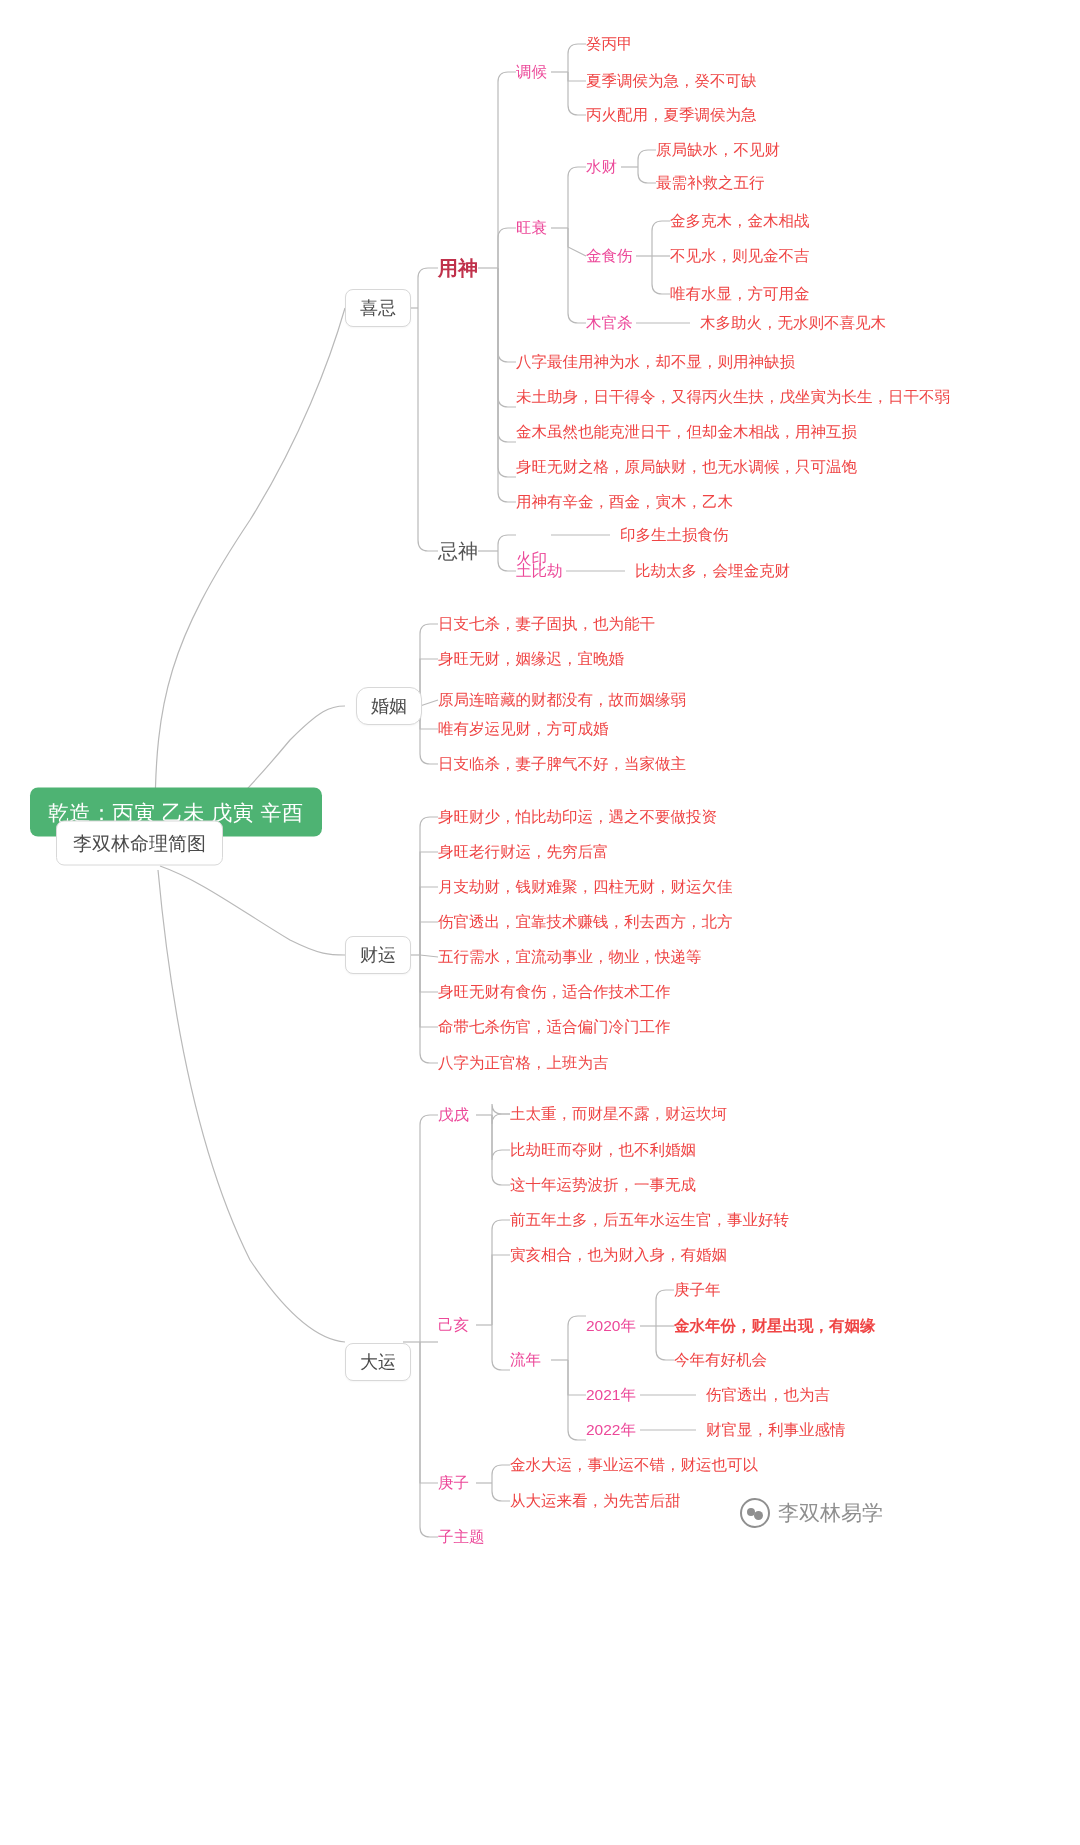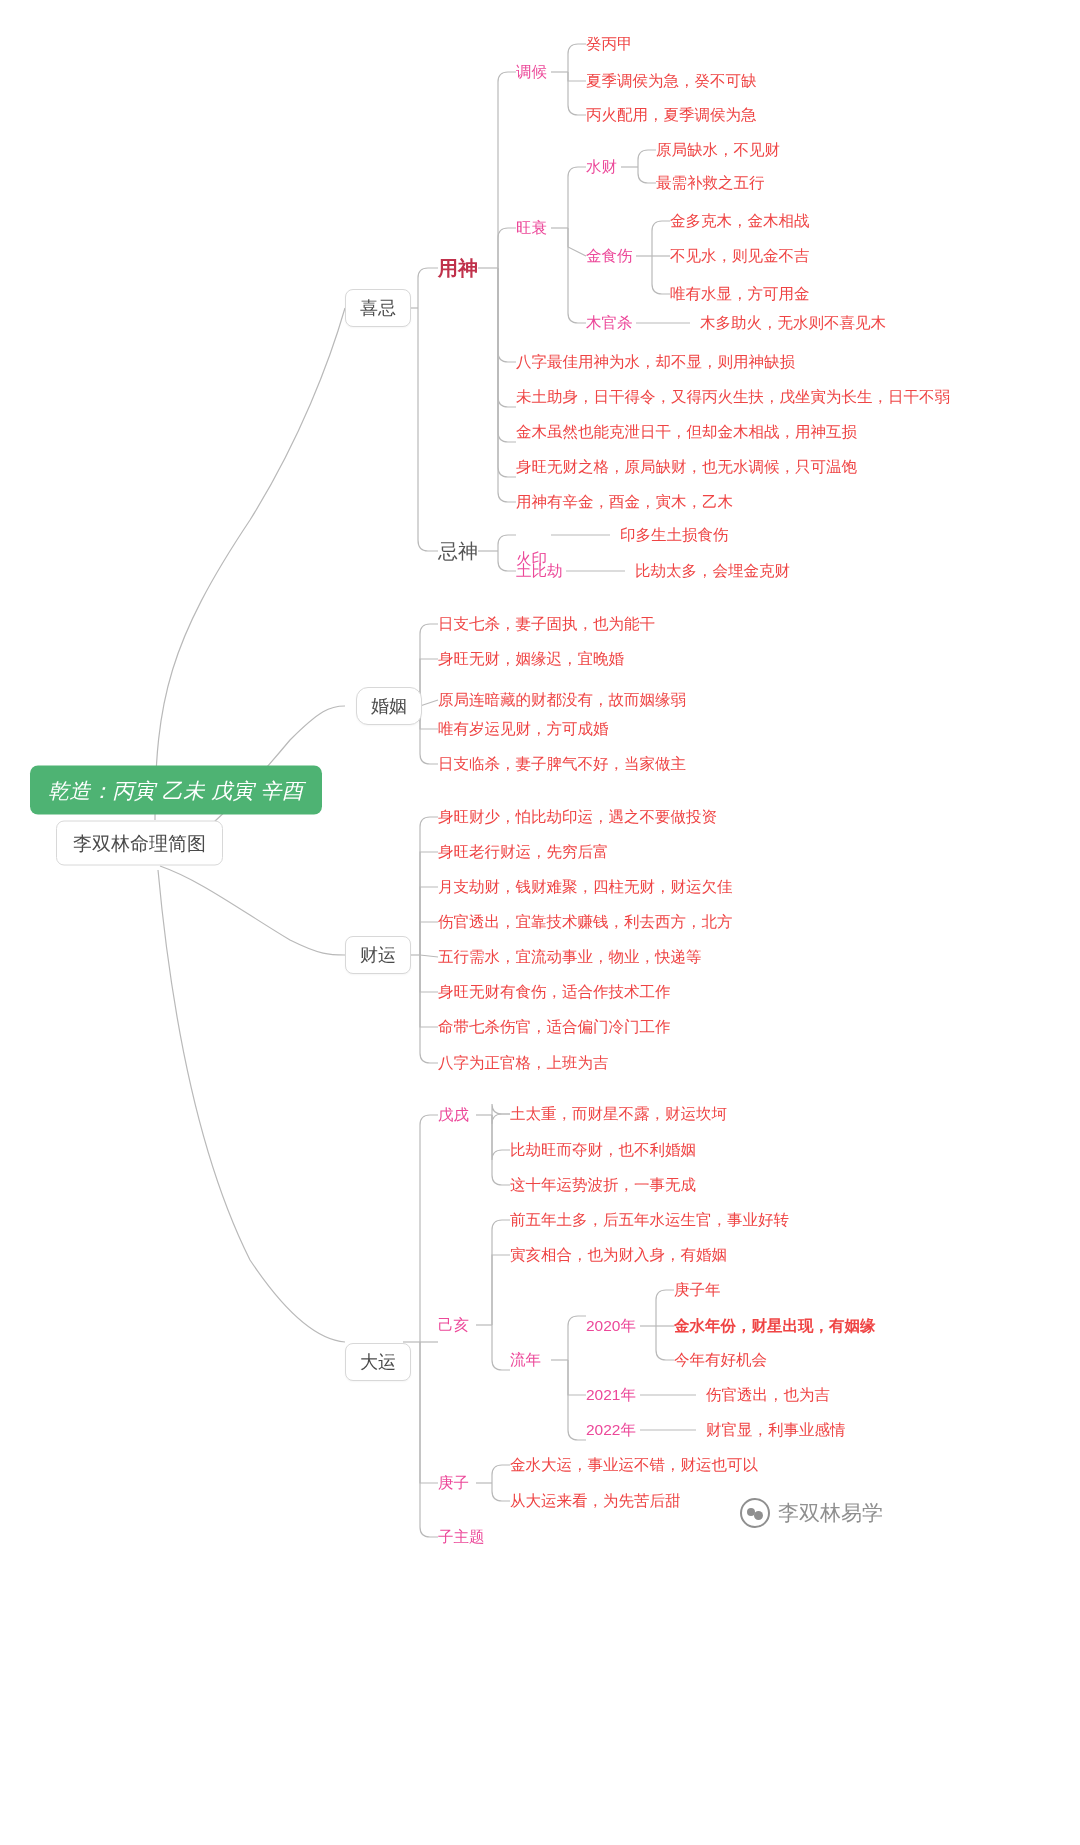--- a/index.html
+++ b/index.html
@@ -212,21 +212,21 @@
       <path d="M640,1395 L696,1395"></path>
       <path d="M640,1430 L696,1430"></path>
 
       <path d="M476,1483 L492,1483"></path>
       <path d="M492,1483 L492,1475 Q492,1465 502,1465 L510,1465"></path>
       <path d="M492,1483 L492,1491 Q492,1501 502,1501 L510,1501"></path>
 
     </g>
   </svg>
 
-  <div class="node root-green" style="left:30px; top:790px;font-style:italic;">乾造：丙寅 乙未 戊寅 辛酉</div>
+  <div class="node root-green" style="left:30px; top:812px;">乾造：丙寅 乙未 戊寅 辛酉</div>
   <div class="node root-white" style="left:56px; top:843px;">李双林命理简图</div>
 
   <div class="node lvl1" style="left:345px; top:308px;">喜忌</div>
   <div class="node lvl1" style="left:356px; top:706px;border-radius:12px;">婚姻</div>
   <div class="node lvl1" style="left:345px; top:955px;">财运</div>
   <div class="node lvl1" style="left:345px; top:1342px;margin-top:20px;">大运</div>
 
   <div class="node lvl2 accent" style="left:438px; top:268px;">用神</div>
   <div class="node lvl2" style="left:438px; top:551px;">忌神</div>
 

